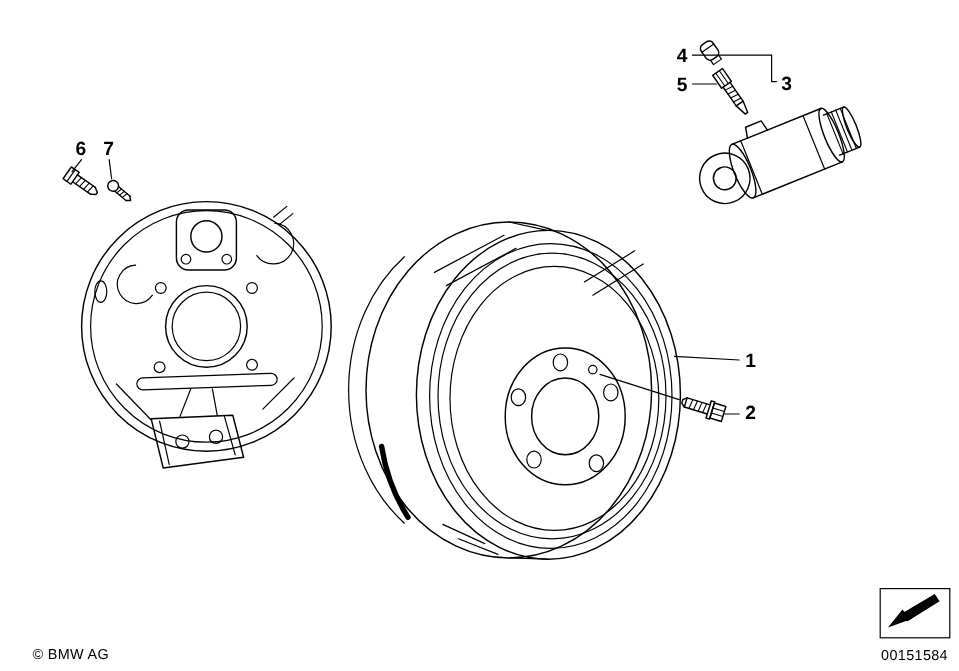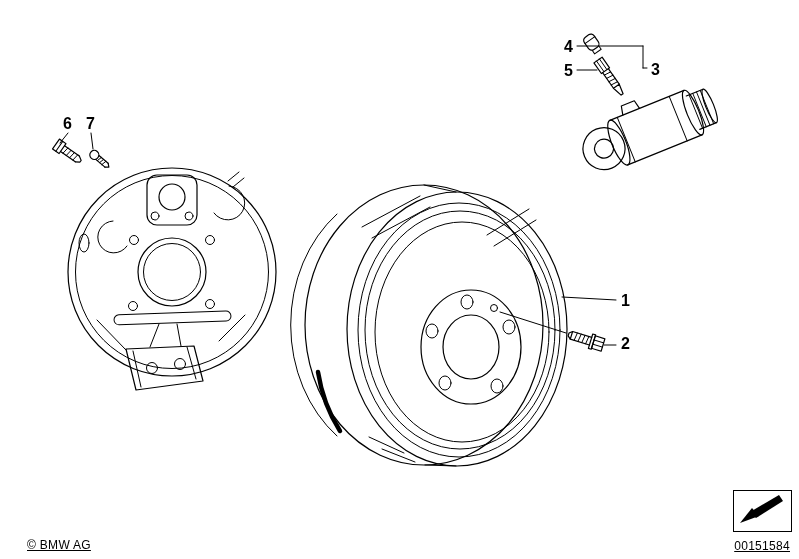--- a/index.html
+++ b/index.html
@@ -6,21 +6,21 @@
   html,body { width:799px; height:559px; background:#ffffff; }
   .stage {
     position:relative; width:799px; height:559px; background:#ffffff;
     overflow:hidden; font-family:"Liberation Sans", sans-serif; color:#000;
   }
   .diagram-svg { position:absolute; left:0; top:0; }
   svg text.callout {
     font-family:"Liberation Sans", sans-serif;
     font-size:16px; font-weight:bold; fill:#000;
   }
-  .footer-text { position:absolute; font-size:12px; color:#000; letter-spacing:0.3px;text-decoration:underline; }
+  .footer-text { position:absolute; font-size:12px; color:#000; letter-spacing:0.3px; }
   .copyright { left:27px; top:538px; }
   .part-number { right:9px; top:539px;text-align:center; }
   .arrow-box {
     position:absolute; left:733px; top:490px; width:59px; height:42px;
     border:1.5px solid #000; background:#fff;
   }
 </style>
 </head>
 <body>
 

